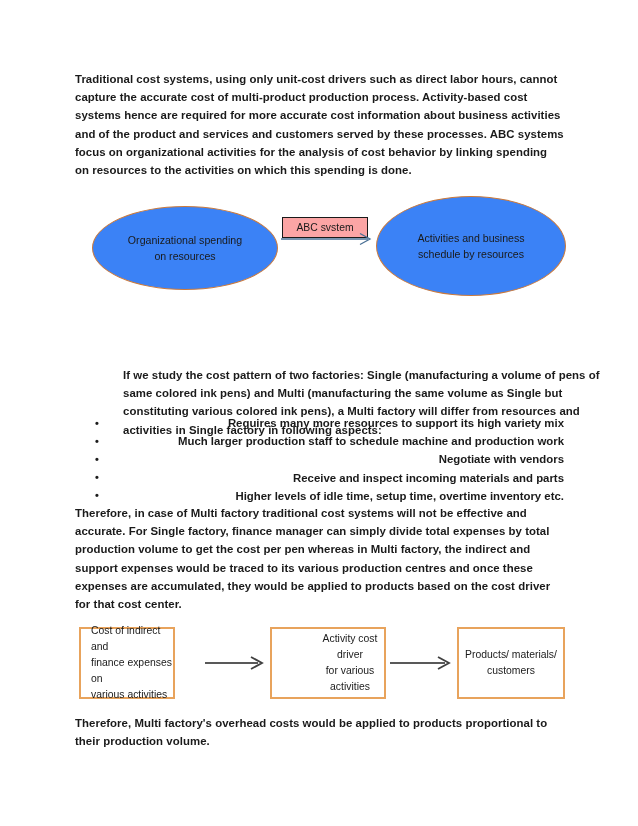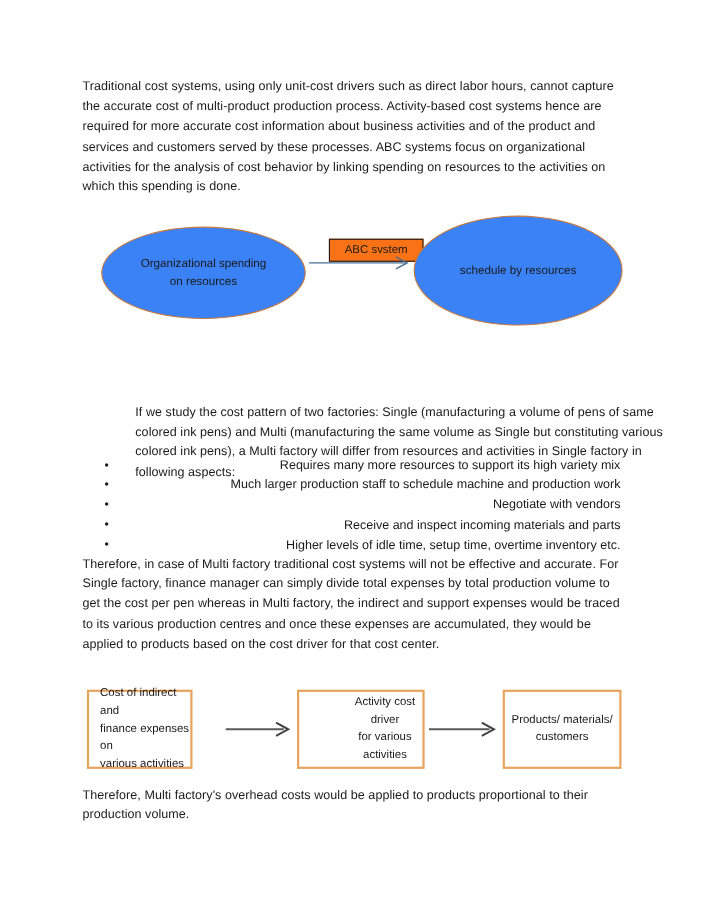--- a/index.html
+++ b/index.html
@@ -63,27 +63,27 @@
   }
   .ellipse-text {
     font-size: 10.6px;
     line-height: 16px;
     text-align: center;
     color: #1a1a1a;
     width: 88%;
   }
   .abc-box {
     position: absolute;
-    left: 299px;
+    left: 282px;
     top: 27px;
     width: 86px;
     height: 21px;
     border: 1px solid #1a1a1a;
     box-sizing: border-box;
-    background: #f97316;
+    background: #fca5a5;
     display: flex;
     align-items: center;
     justify-content: center;
   }
   .abc-box-text {
     font-size: 10.4px;
     line-height: 13px;
     color: #1a1a1a;
     white-space: nowrap;
   }
@@ -147,21 +147,21 @@
     text-align: right;
   }
   ul.bullets li::before {
     content: "\2022";
     position: absolute;
     left: 20px;
     top: -0.5px;
     font-size: 11px;
     color: #1a1a1a;
   }
-  .block { position: absolute; left: 75px; width: 489px; }
+  .block { position: absolute; left: 75px; width: 489px; font-weight: bold; }
 </style>
 </head>
 <body>
 
 <div class="page">
 
   <div class="block" style="top:70px;">
     <p class="para">Traditional cost systems, using only unit-cost drivers such as direct labor hours, cannot capture the accurate cost of multi-product production process. Activity-based cost systems hence are required for more accurate cost information about business activities and of the product and services and customers served by these processes. ABC systems focus on organizational activities for the analysis of cost behavior by linking spending on resources to the activities on which this spending is done.</p>
   </div>
 
@@ -178,20 +178,21 @@
       <span class="abc-box-text">ABC svstem</span>
     </div>
 
     <svg class="arrow-blue" viewBox="0 0 96 18">
       <line x1="1" y1="9" x2="88" y2="9" stroke="#4A7095" stroke-width="1.3"></line>
       <polyline points="80,3.5 90,9 80,14.5" fill="none" stroke="#4A7095" stroke-width="1.3"></polyline>
     </svg>
 
     <div class="ellipse ellipse-right">
       <div class="ellipse-text">
+        <div>Activities and business</div>
         <div>schedule by resources</div>
       </div>
     </div>
 
   </div>
 
   <div class="block" style="top:366px;margin-left:48px;">
     <p class="para">If we study the cost pattern of two factories: Single (manufacturing a volume of pens of same colored ink pens) and Multi (manufacturing the same volume as Single but constituting various colored ink pens), a Multi factory will differ from resources and activities in Single factory in following aspects:</p>
   </div>
 

